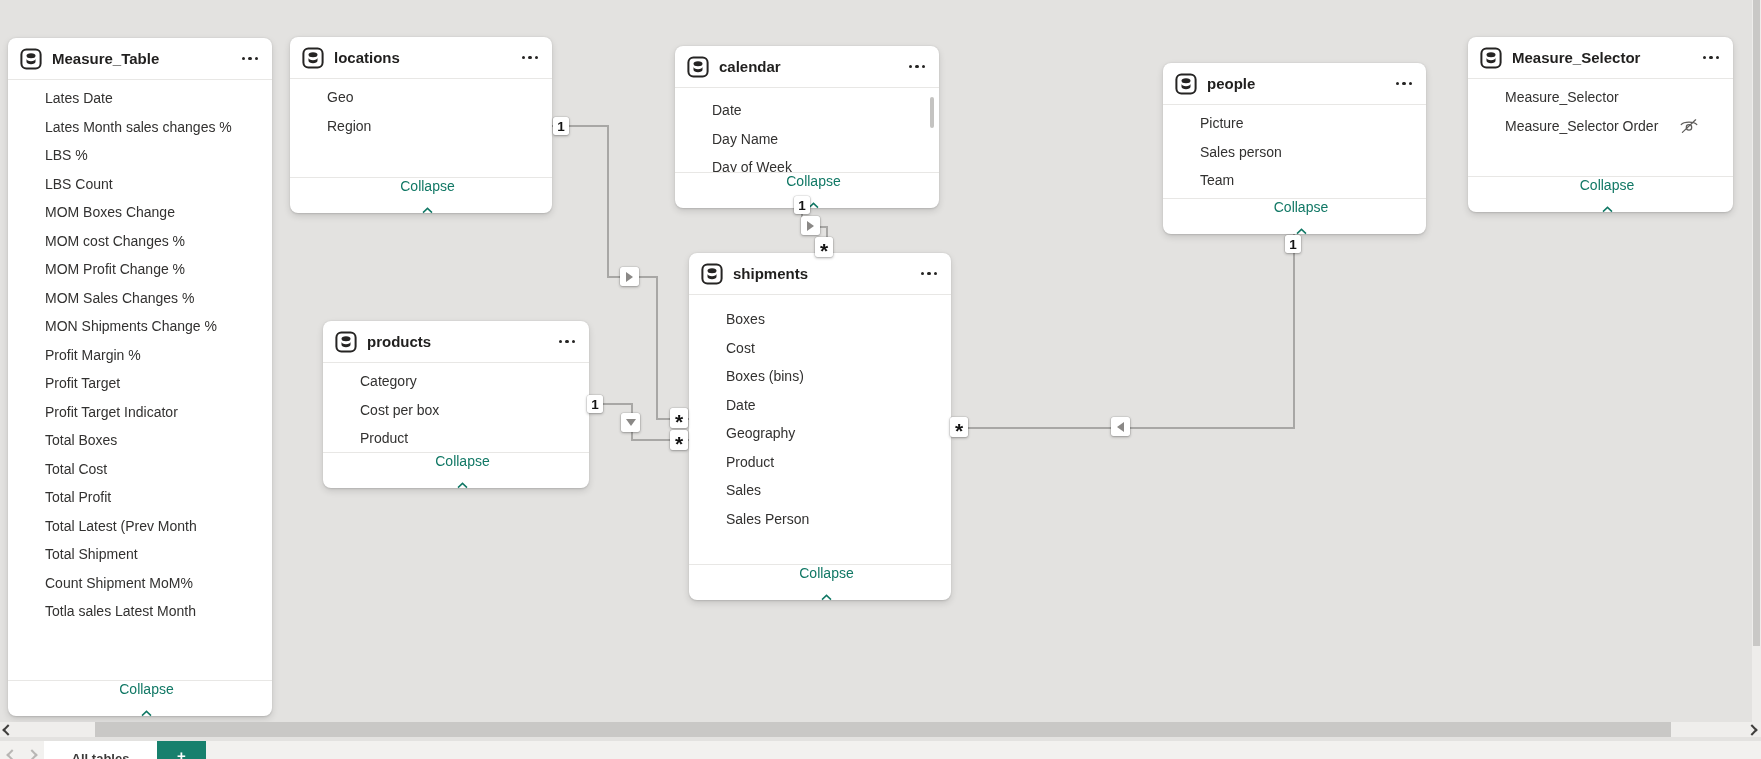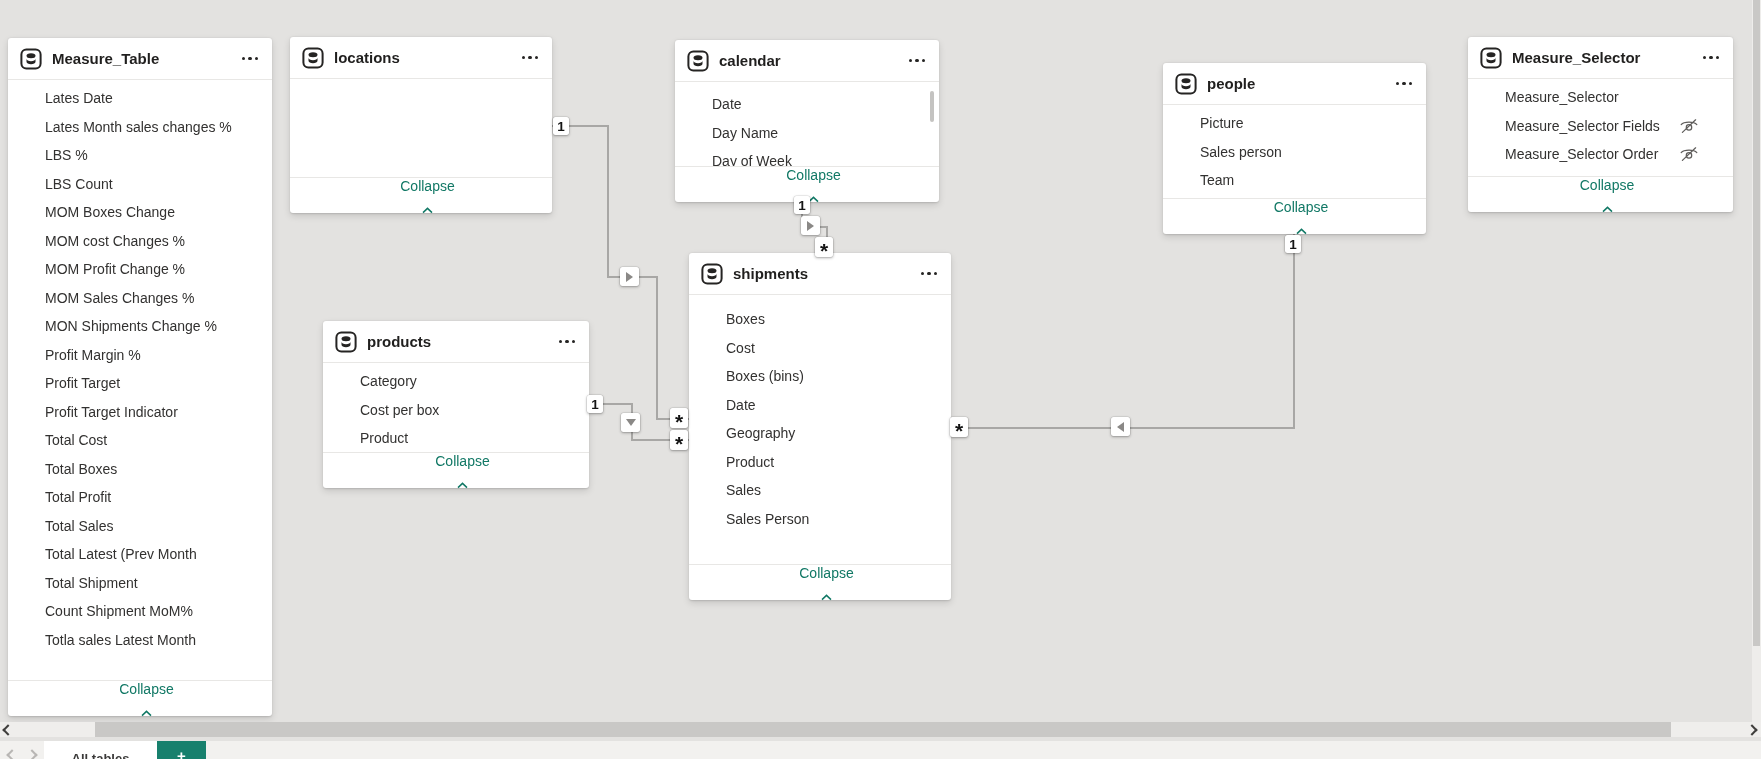--- a/index.html
+++ b/index.html
@@ -5,21 +5,21 @@
   html,body{margin:0;padding:0;}
   .stage{position:relative;width:1761px;height:759px;background:#e3e2e0;overflow:hidden;
          font-family:"Liberation Sans",sans-serif;-webkit-font-smoothing:antialiased;}
 
   
   .line{position:absolute;background:#a8a7a5;z-index:1;}
   .line.h{height:1.5px;}
   .line.v{width:1.5px;}
 
   
-  .card{position:absolute;background:#fff;border-radius:3px;z-index:2;
+  .card{position:absolute;background:#fff;border-radius:8px;z-index:2;
         box-shadow:0 0.6px 1.8px rgba(0,0,0,.12),0 3px 7px rgba(0,0,0,.13);}
   .card-header{height:42px;display:flex;align-items:center;gap:10px;padding:0 12px;
                border-bottom:1px solid #e8e7e5;box-sizing:border-box;cursor:move;}
   .tbl-icon{flex:0 0 auto;display:flex;}
   .card-title{font-size:15px;font-weight:700;color:#201f1e;white-space:nowrap;flex:1;}
   .more{display:flex;gap:3px;padding:6px 2px;cursor:pointer;align-items:center;}
   .more i{width:3.4px;height:3.4px;border-radius:50%;background:#252423;display:block;}
   .fields{position:absolute;left:0;right:0;top:42px;bottom:36px;overflow:hidden;padding-top:4px;text-align:center;}
   .fields.pad8{padding-top:8px;}
   .fields.pad10{padding-top:10px;}
@@ -134,32 +134,29 @@
       <div class="field">
           <span>Profit Margin %</span>
         </div>
       <div class="field">
           <span>Profit Target</span>
         </div>
       <div class="field">
           <span>Profit Target Indicator</span>
         </div>
       <div class="field">
+          <span>Total Boxes</span>
+        </div>
+      <div class="field">
           <span>Total Cost</span>
         </div>
       <div class="field">
-          <span>Total Boxes</span>
-        </div>
-      <div class="field">
           <span>Total Profit</span>
         </div>
       <div class="field">
-          <span>Total Sales</span>
-        </div>
-      <div class="field">
           <span>Total Latest (Prev Month</span>
         </div>
       <div class="field">
           <span>Total Shipment</span>
         </div>
       <div class="field">
           <span>Count Shipment MoM%</span>
         </div>
       <div class="field">
           <span>Totla sales Latest Month</span>
@@ -182,29 +179,37 @@
             <path d="M6.5 10.7c0 1.38 2.02 2.5 4.5 2.5s4.5-1.12 4.5-2.5v3.1c0 1.38-2.02 2.5-4.5 2.5s-4.5-1.12-4.5-2.5z" fill="#252423"></path>
           </svg>
       </span>
       <span class="card-title">locations</span>
       <span class="more">
           <i></i>
           <i></i>
           <i></i>
         </span>
     </div>
-    <div class="collapse">
-      <span>Collapse</span>
-      <span><svg width="11" height="7" viewBox="0 0 11 7">
-            <path d="M1 5.6 5.5 1.4 10 5.6" fill="none" stroke="#117865" stroke-width="1.5"></path>
-          </svg></span>
-    </div>
-  </div>
-
-  <div class="card" style="left:675px;top:40px;width:264px;height:162px;">
+    <div class="fields">
+      <div class="field">
+          <span>Geo</span>
+        </div>
+      <div class="field">
+          <span>Region</span>
+        </div>
+    </div>
+    <div class="collapse">
+      <span>Collapse</span>
+      <span><svg width="11" height="7" viewBox="0 0 11 7">
+            <path d="M1 5.6 5.5 1.4 10 5.6" fill="none" stroke="#117865" stroke-width="1.5"></path>
+          </svg></span>
+    </div>
+  </div>
+
+  <div class="card" style="left:675px;top:46px;width:264px;height:162px;">
     <div class="card-header">
       <span class="tbl-icon">
         <svg width="22" height="22" viewBox="0 0 22 22">
             <rect x="1.4" y="1.4" width="19.2" height="19.2" rx="5" fill="none" stroke="#252423" stroke-width="2"></rect>
             <ellipse cx="11" cy="7.7" rx="4.5" ry="2.5" fill="#252423"></ellipse>
             <path d="M6.5 10.7c0 1.38 2.02 2.5 4.5 2.5s4.5-1.12 4.5-2.5v3.1c0 1.38-2.02 2.5-4.5 2.5s-4.5-1.12-4.5-2.5z" fill="#252423"></path>
           </svg>
       </span>
       <span class="card-title">calendar</span>
       <span class="more">
@@ -366,30 +371,20 @@
       <span class="more">
           <i></i>
           <i></i>
           <i></i>
         </span>
     </div>
     <div class="fields">
       <div class="field">
           <span>Measure_Selector</span>
         </div>
-      <div class="field">
-        <span>Measure_Selector Fields</span>
-        <span class="eye">
-          <svg width="20" height="18" viewBox="0 0 20 18" fill="none" stroke="#5f5d5b" stroke-width="1.25" stroke-linecap="round">
-              <path d="M2.2 7.6C5 4.2 15 4.2 17.8 7.6"></path>
-              <circle cx="10" cy="10.4" r="2.7"></circle>
-              <path d="M3.4 15.4 16.6 2.8"></path>
-            </svg>
-        </span>
-      </div>
       <div class="field">
         <span>Measure_Selector Order</span>
         <span class="eye">
           <svg width="20" height="18" viewBox="0 0 20 18" fill="none" stroke="#5f5d5b" stroke-width="1.25" stroke-linecap="round">
               <path d="M2.2 7.6C5 4.2 15 4.2 17.8 7.6"></path>
               <circle cx="10" cy="10.4" r="2.7"></circle>
               <path d="M3.4 15.4 16.6 2.8"></path>
             </svg>
         </span>
       </div>

